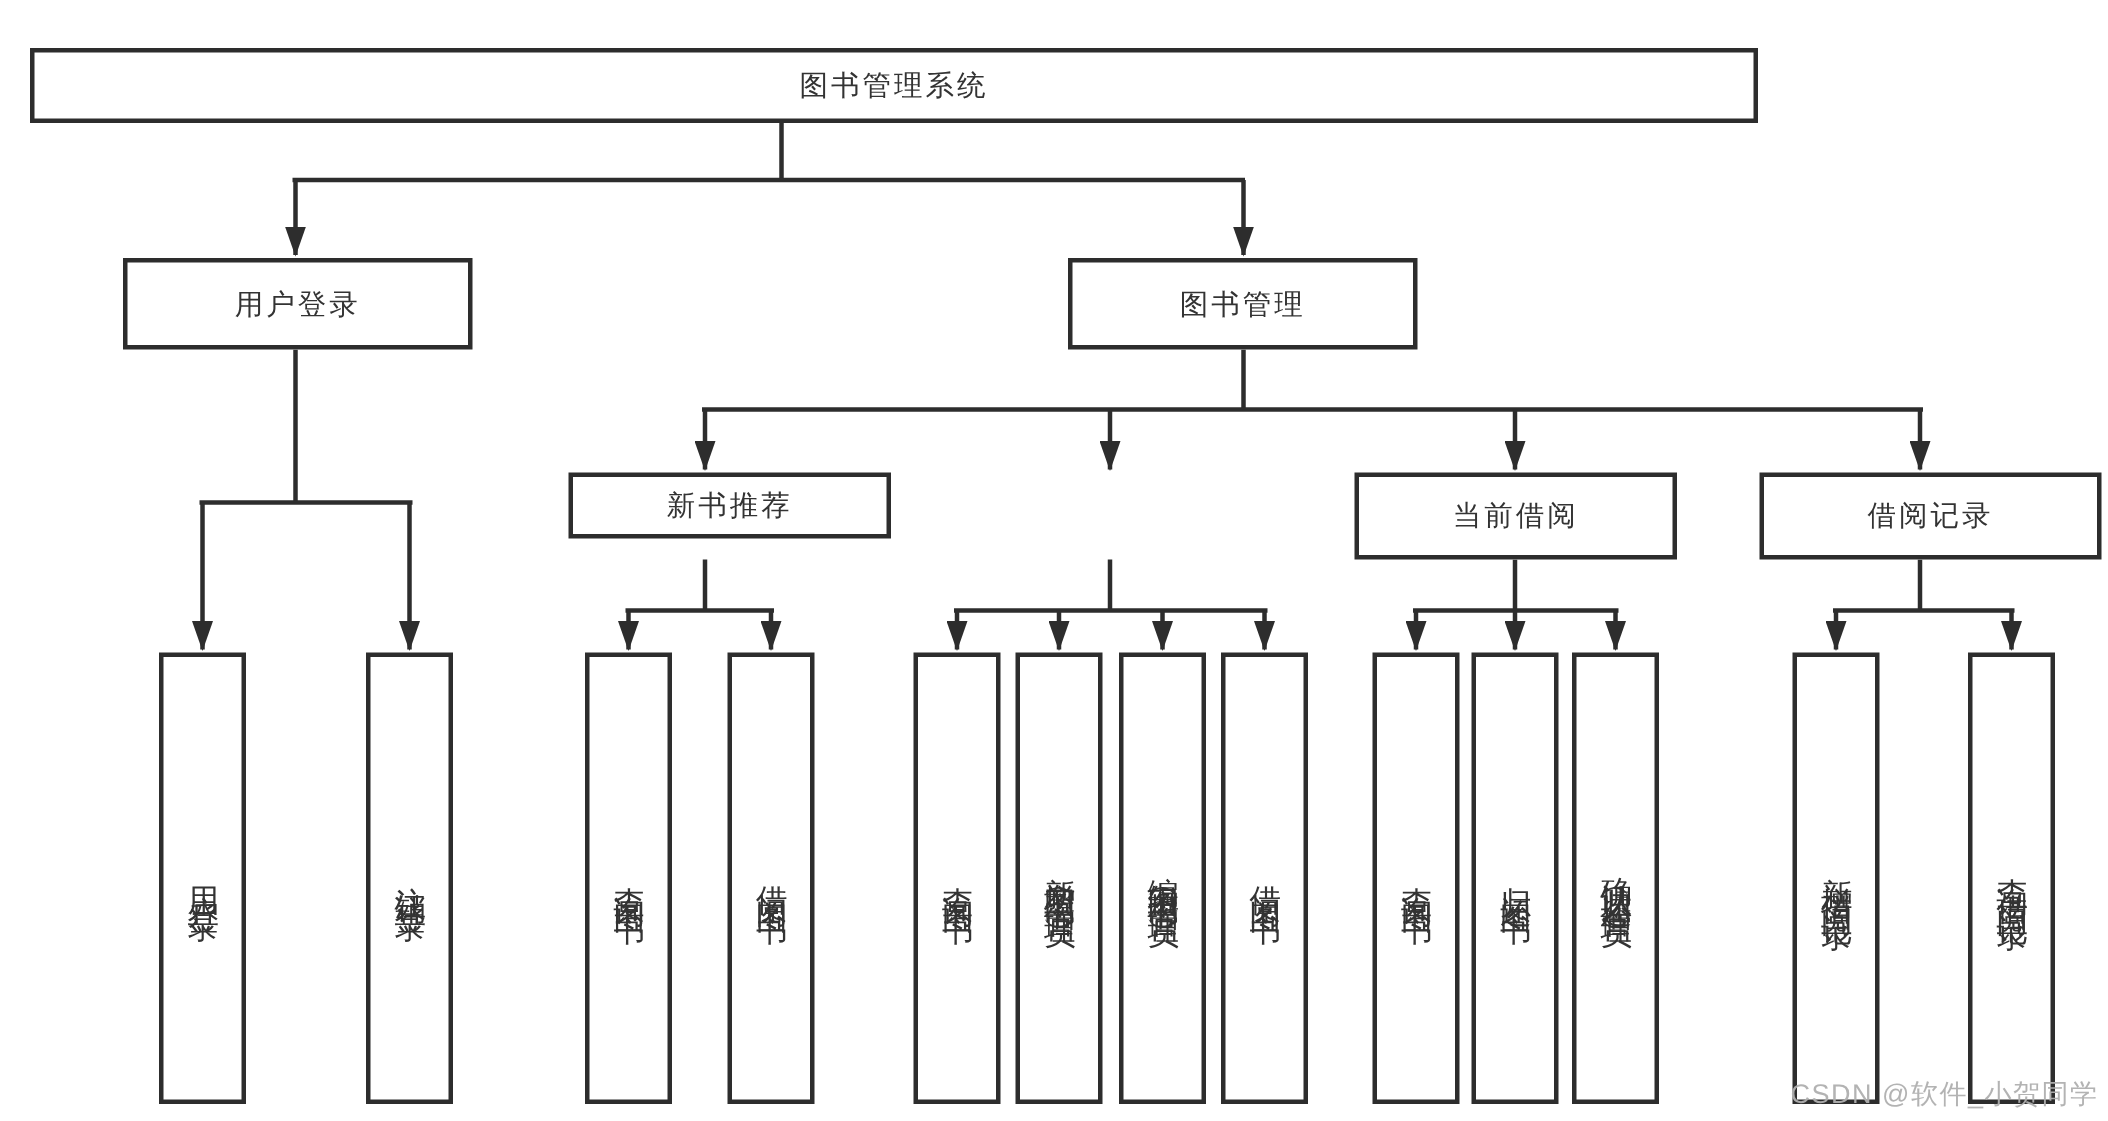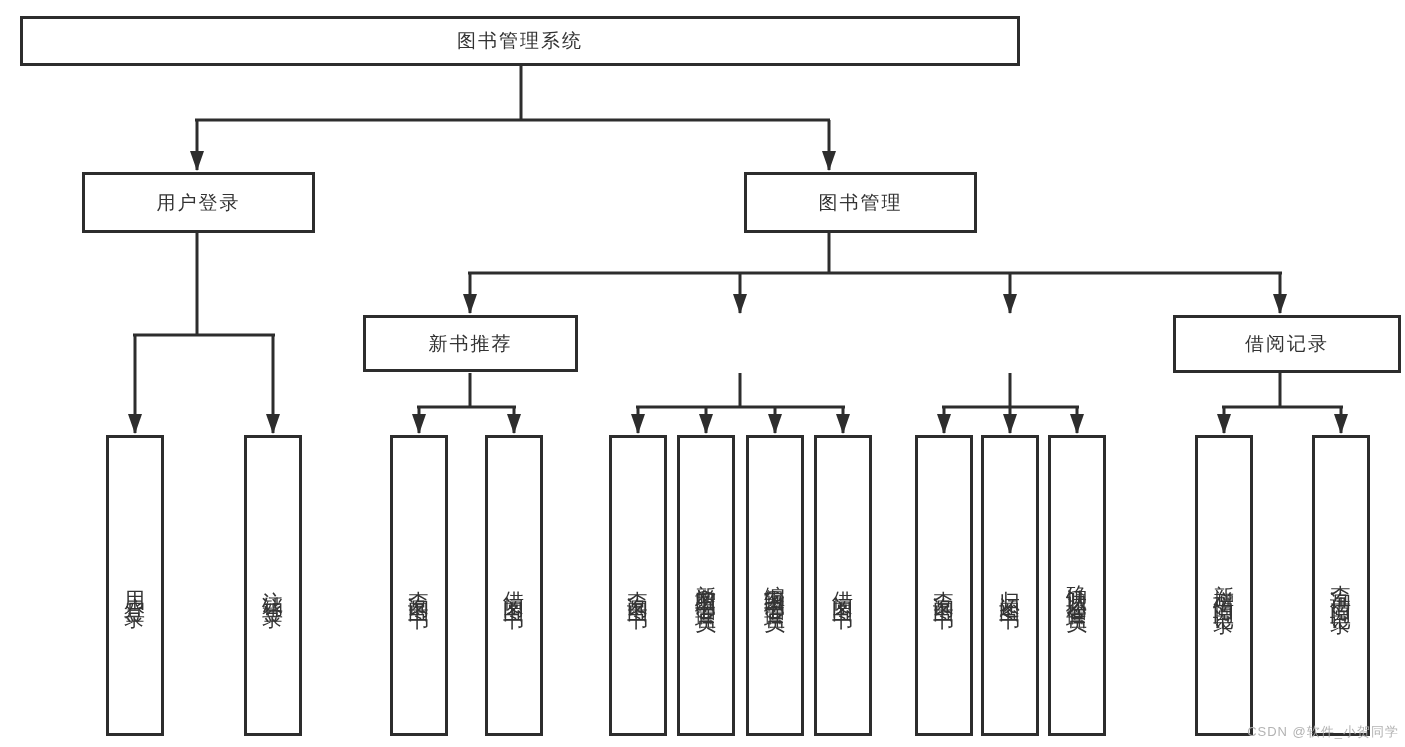--- a/index.html
+++ b/index.html
@@ -19,27 +19,27 @@
     display:flex; align-items:center; justify-content:center; z-index:2;
   }
   .leaf span {
     writing-mode:vertical-lr; text-orientation:mixed;
     font-size:21px; letter-spacing:6px; color:#333333; line-height:1;
     white-space:nowrap;
   }
   .leaf.long span { font-size:21px; letter-spacing:4px; }
   #watermark {
     position:absolute; right:6px; bottom:6px; z-index:3;
-    font-size:13px; color:rgba(175,175,175,0.95); letter-spacing:1px;text-align:center;
+    font-size:18px; color:rgba(175,175,175,0.95); letter-spacing:1px;text-align:center;
   }
   
-  #n-root  { left:20px;  top:16px;  width:1000px; height:50px; }
+  #n-root  { left:20px;  top:32px;  width:1152px; height:50px; }
   #n-login { left:82px;  top:172px; width:233px;  height:61px; }
-  #n-mgmt  { left:712px; top:172px; width:233px;  height:61px;margin-left:32px; }
-  #n-s0 { left:363px;  top:315px; width:215px; height:57px;font-family:Liberation Mono, monospace; }
+  #n-mgmt  { left:712px; top:172px; width:233px;  height:61px; }
+  #n-s0 { left:379px;  top:315px; width:215px; height:44px;font-family:Liberation Mono, monospace; }
   #n-s1 { left:633px;  top:315px; width:215px; height:58px; }
   #n-s2 { left:903px;  top:315px; width:215px; height:58px; }
   #n-s3 { left:1173px; top:315px; width:228px; height:58px; }
   #l-a0 { left:106px;  } #l-a1 { left:244px;  }
   #l-b0 { left:390px;  } #l-b1 { left:485px;  }
   #l-c0 { left:609px;  } #l-c1 { left:677px;  } #l-c2 { left:746px; } #l-c3 { left:814px; }
   #l-d0 { left:915px;  } #l-d1 { left:981px;  } #l-d2 { left:1048px; }
   #l-e0 { left:1195px; } #l-e1 { left:1312px; }
 </style>
 </head>
@@ -96,20 +96,21 @@
       <line x1="1341" y1="407" x2="1341" y2="433" marker-end="url(#arrow)"></line>
     </g>
   </svg>
 
   <div id="n-root" class="hbox">图书管理系统</div>
 
   <div id="n-login" class="hbox">用户登录</div>
   <div id="n-mgmt" class="hbox">图书管理</div>
 
   <div id="n-s0" class="hbox">新书推荐</div>
+  <div id="n-s2" class="hbox">当前借阅</div>
   <div id="n-s3" class="hbox">借阅记录</div>
 
   <div id="l-a0" class="leaf">
     <span>用户登录</span>
   </div>
   <div id="l-a1" class="leaf">
     <span>注销登录</span>
   </div>
 
   <div id="l-b0" class="leaf">

